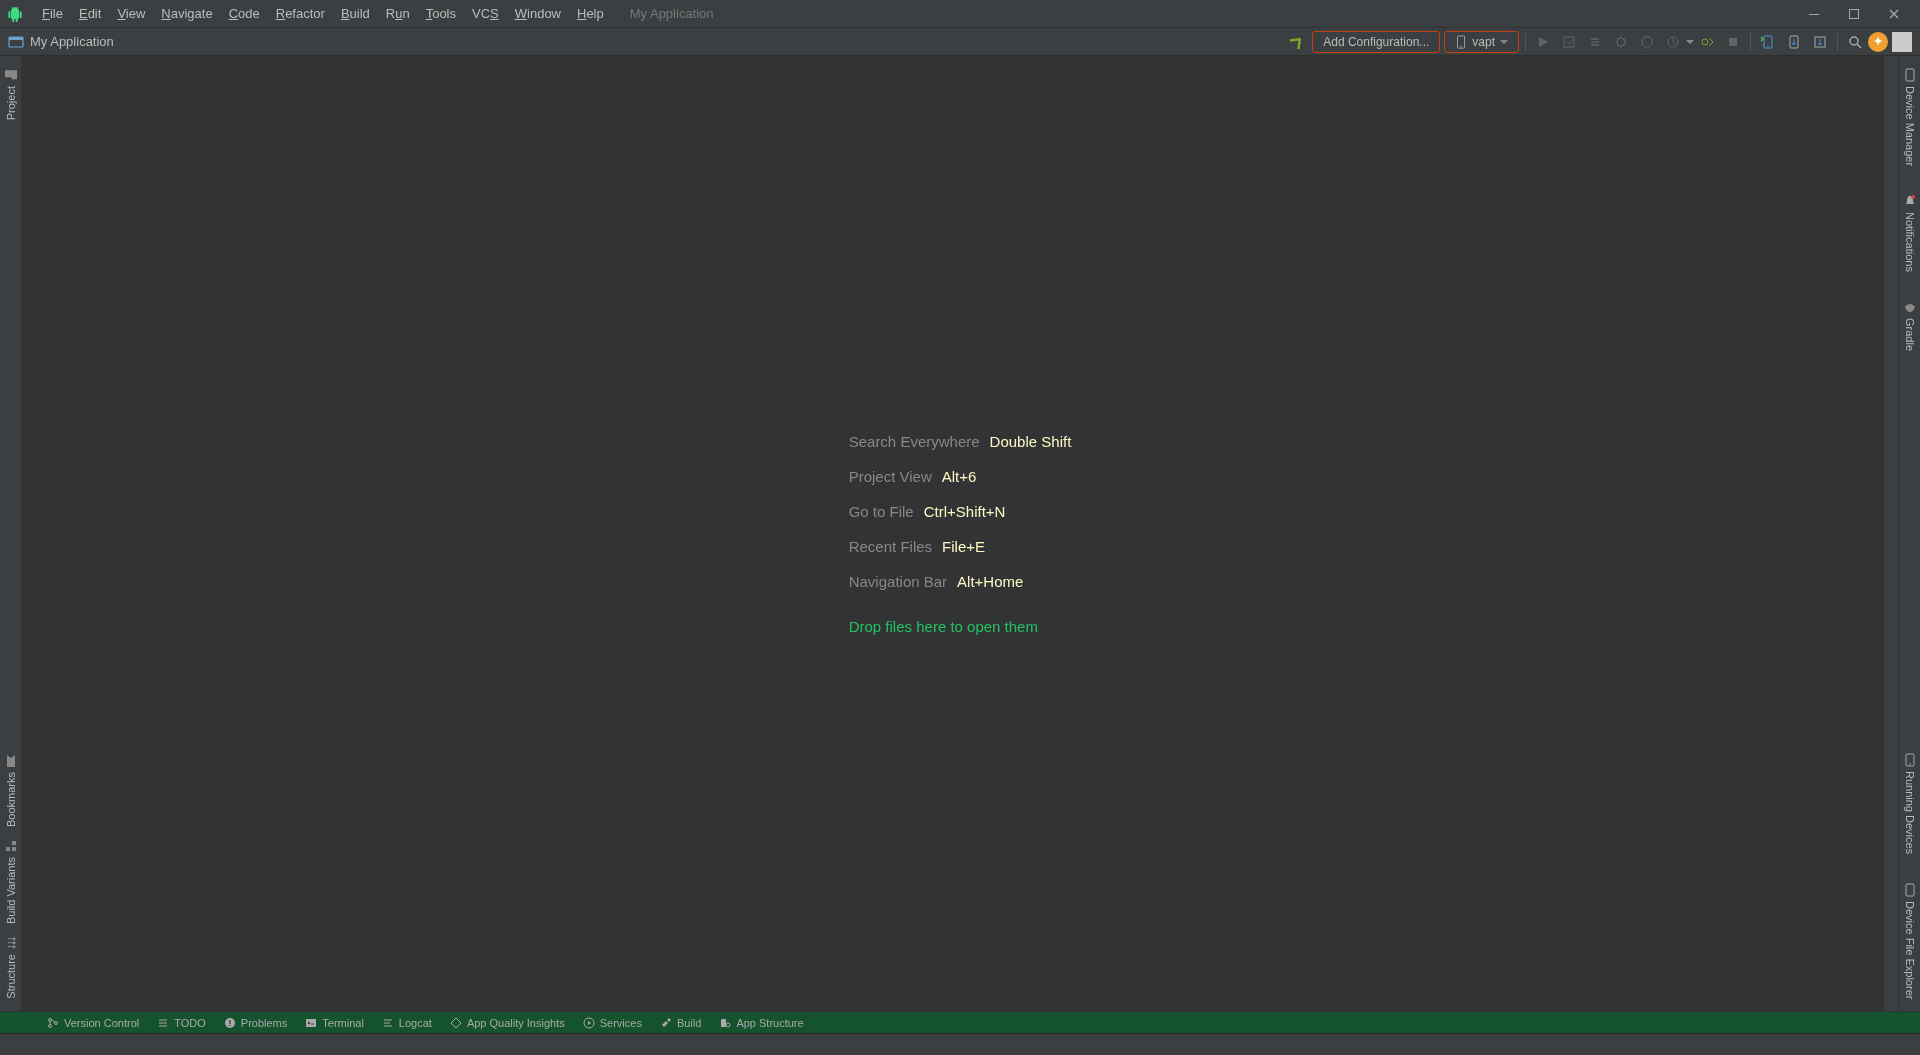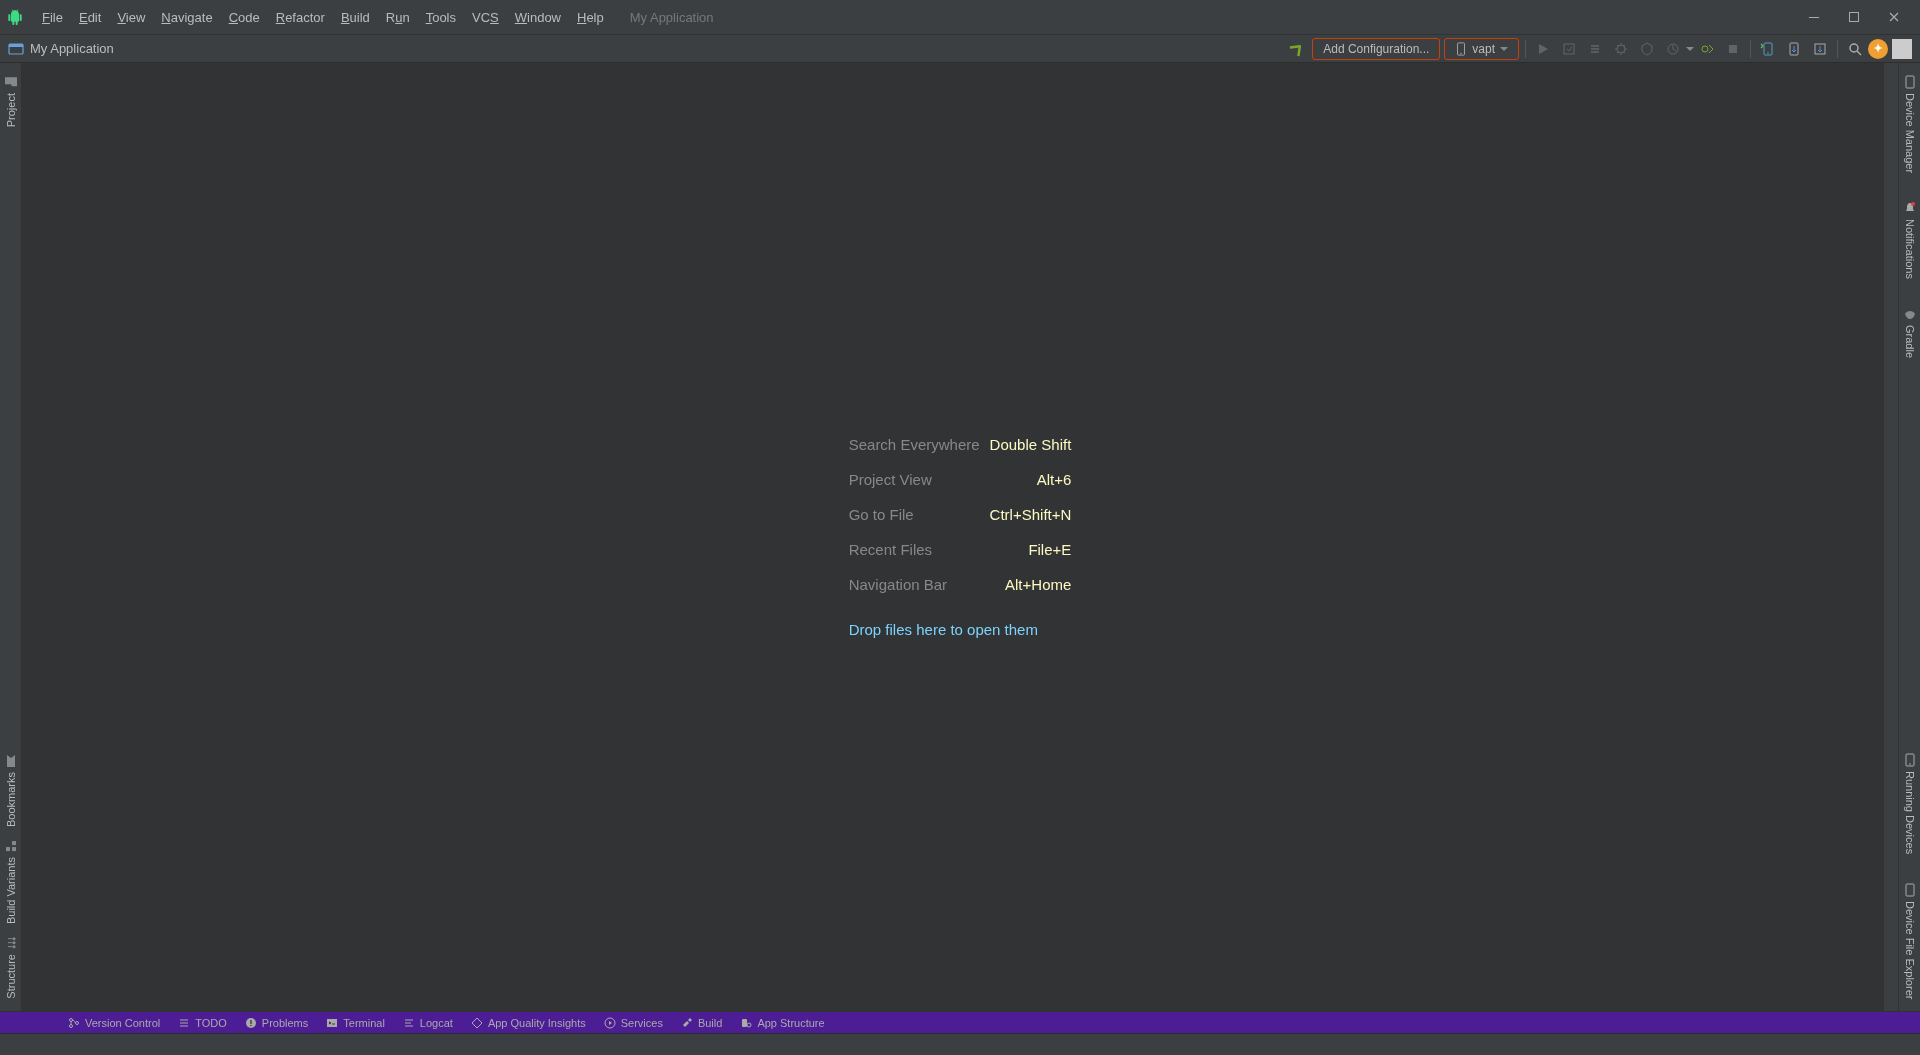--- a/index.html
+++ b/index.html
@@ -1,20 +1,20 @@
 <!DOCTYPE html>
 <html><head>
 <meta charset="utf-8">
 <style>
 *{box-sizing:border-box;margin:0;padding:0;font-family:-apple-system,BlinkMacSystemFont,"Segoe UI",sans-serif;}
 html,body{width:1920px;height:1055px;overflow:hidden;background:#2b2b2b;color:#bbb;font-size:13px;}
 .root{display:flex;flex-direction:column;width:100%;height:100%;}
 
 
-.menubar{height:35px;background:#3c3f41;display:flex;align-items:center;padding:0 6px;border-bottom:1px solid #323232;}
+.menubar{height:28px;background:#3c3f41;display:flex;align-items:center;padding:0 6px;border-bottom:1px solid #323232;}
 .menubar .app-icon{width:18px;height:18px;margin-right:10px;color:#3ddc84;display:flex;align-items:center;justify-content:center;}
 .menubar .menu-item{padding:3px 8px;color:#bbb;cursor:default;}
 .menubar .menu-item .ul{text-decoration:underline;}
 .menubar .app-title{margin-left:18px;color:#777;}
 .menubar .spacer{flex:1;}
 .menubar .win-ctrl{width:40px;height:28px;display:flex;align-items:center;justify-content:center;color:#aaa;}
 
 
 .navbar{height:28px;background:#3c3f41;display:flex;align-items:center;padding:0 8px;border-bottom:1px solid #2d2d2d;}
 .nav-icon{width:16px;height:16px;margin-right:6px;color:#40a0e0;}
@@ -30,28 +30,28 @@
 
 .main{flex:1;display:flex;min-height:0;}
 .gutter-left{width:22px;background:#3c3f41;border-right:1px solid #323232;display:flex;flex-direction:column;align-items:center;padding-top:6px;}
 .gutter-left .bottom{margin-top:auto;margin-bottom:6px;display:flex;flex-direction:column;align-items:center;}
 .gutter-right{width:22px;background:#3c3f41;border-left:1px solid #323232;display:flex;flex-direction:column;align-items:center;padding-top:6px;}
 .vtab{writing-mode:vertical-rl;padding:6px 2px;font-size:11px;color:#bbb;display:flex;align-items:center;gap:4px;cursor:default;}
 .vtab-left{writing-mode:vertical-rl;transform:rotate(180deg);padding:6px 2px;font-size:11px;color:#bbb;display:flex;align-items:center;gap:4px;cursor:default;}
 .vtab-icon{width:14px;height:14px;}
 .editor{flex:1;background:#313335;display:flex;align-items:center;justify-content:center;position:relative;}
 .hints{display:flex;flex-direction:column;gap:18px;font-size:15px;}
-.hint-row{display:flex;gap:10px;justify-content:space-between;}
+.hint-row{display:flex;gap:10px;}
 .hint-label{color:#888;}
 .hint-key{color:#fef9c3;}
-.hint-drop{color:#7dd3fc;margin-top:10px;}
+.hint-drop{color:#22c55e;margin-top:10px;}
 .editor-right-strip{position:absolute;right:0;top:0;bottom:0;width:14px;background:#3c3f41;}
 
 
-.bottombar{height:22px;background:#4c1d95;border-top:1px solid #323232;display:flex;align-items:center;padding:0 28px;gap:18px;}
+.bottombar{height:22px;background:#14532d;border-top:1px solid #323232;display:flex;align-items:center;padding:0 7px;gap:18px;}
 .bottom-item{display:flex;align-items:center;gap:5px;font-size:11px;color:#aaa;cursor:default;}
 .bottom-item svg{width:12px;height:12px;}
 
 
 .statusbar{height:22px;background:#3c3f41;border-top:1px solid #2a2a2a;}
 
 .tri-down{width:0;height:0;border-left:4px solid transparent;border-right:4px solid transparent;border-top:4px solid #888;display:inline-block;}
 
 .right-spacer{height:16px;}
 </style>

